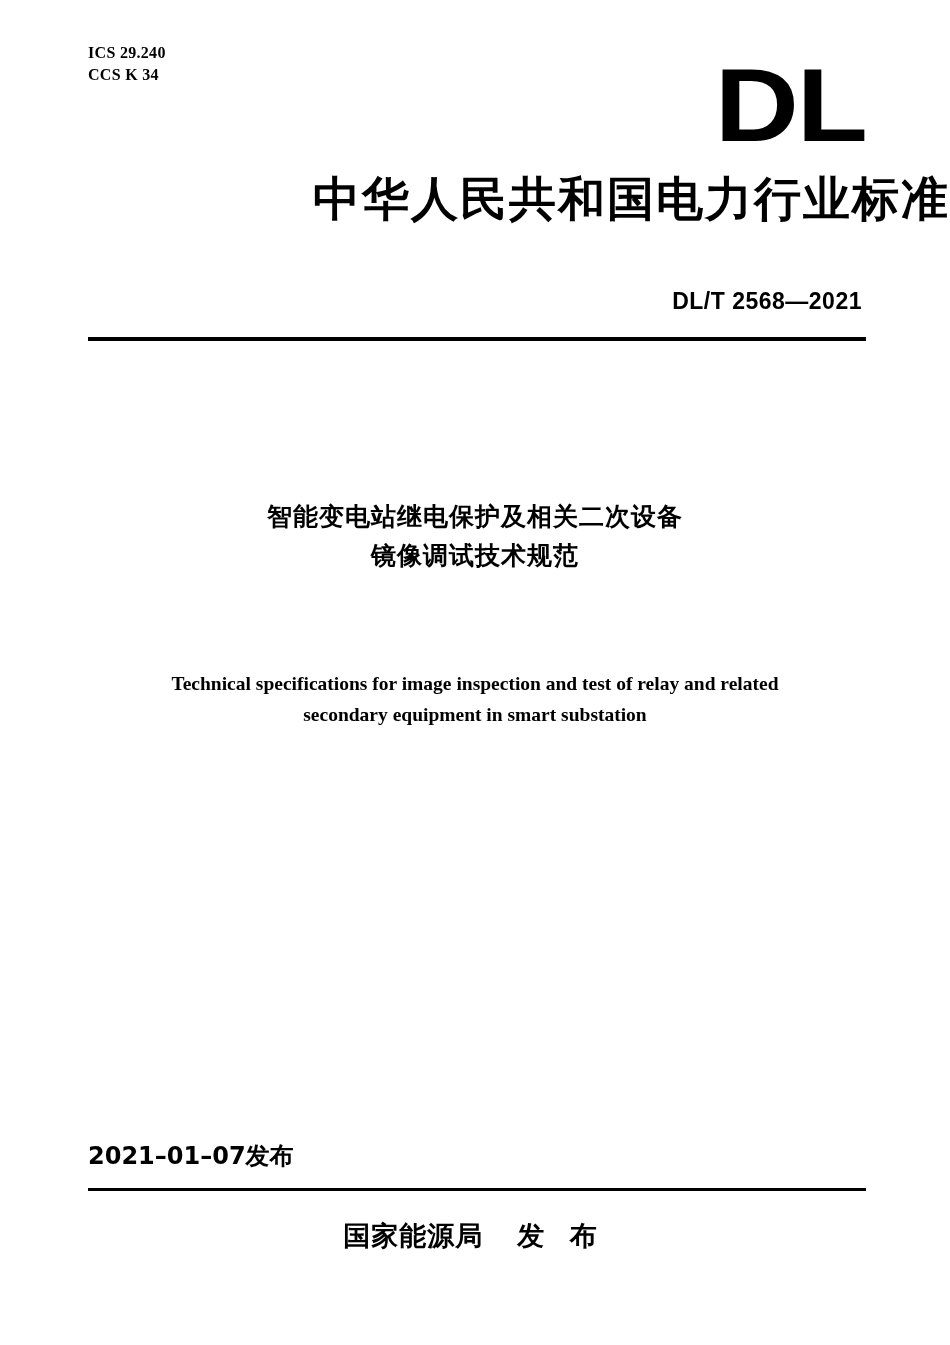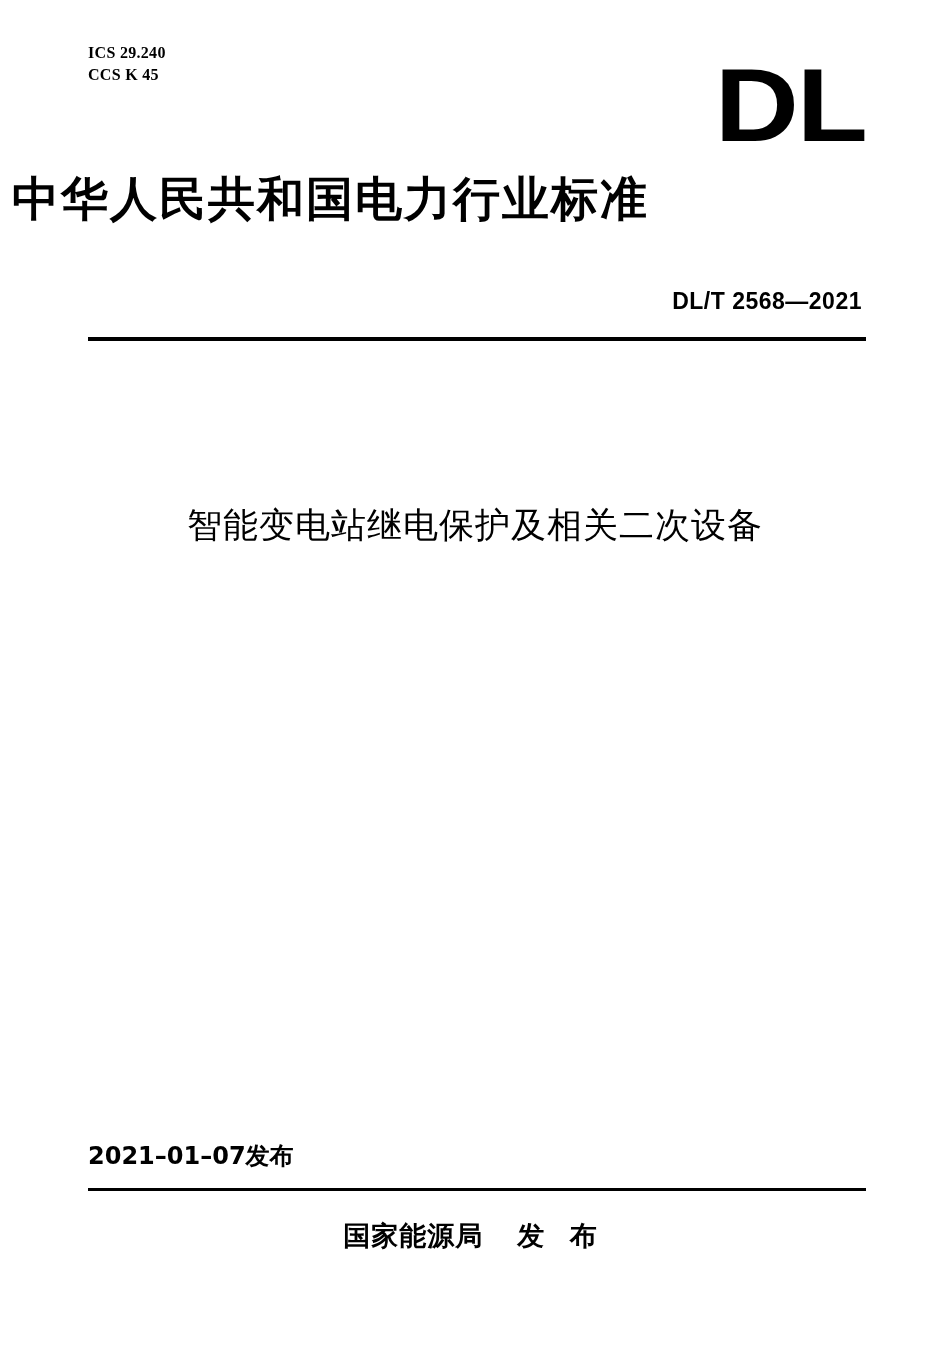--- a/index.html
+++ b/index.html
@@ -46,21 +46,21 @@
     transform: scaleX(1.12);
     transform-origin: right top;
   }
 
   
   .national-title {
     position: absolute;
     left: 12px;
     right: 0;
     top: 168px;
-    text-align: left;
+    text-align: right;
     font-family: "DejaVu Sans", sans-serif;
     font-weight: bold;
     font-size: 47px;
     letter-spacing: 2px;
     white-space: nowrap;
   }
 
   
   .std-number {
     position: absolute;
@@ -83,22 +83,22 @@
   }
 
   
   .doc-title {
     position: absolute;
     left: 0;
     right: 0;
     top: 498px;
     text-align: center;
     font-family: "DejaVu Sans", sans-serif;
-    font-weight: normal;
-    font-size: 35px;
+    font-weight: bold;
+    font-size: 25px;
     line-height: 1.55;
     letter-spacing: 1px;
   }
   .doc-title .line { display: block; }
 
   
   .doc-subtitle {
     position: absolute;
     left: 120px;
     right: 120px;
@@ -151,35 +151,40 @@
   .issuer .org { margin-right: 34px; }
   .issuer .verb { letter-spacing: 8px; }
 </style>
 </head>
 <body>
 
 <div class="page">
 
   <div class="codes">
     <div>ICS 29.240</div>
-    <div>CCS K 45</div>
+    <div>CCS K 34</div>
   </div>
 
   <div class="dl-logo">DL</div>
 
   <div class="national-title">中华人民共和国电力行业标准</div>
 
   <div class="std-number">DL/T 2568—2021</div>
 
   <div class="rule-top"></div>
 
   <div class="doc-title">
     <span class="line">智能变电站继电保护及相关二次设备</span>
+    <span class="line">镜像调试技术规范</span>
   </div>
 
+  <div class="doc-subtitle">
+    <span class="line">Technical specifications for image inspection and test of relay and related</span>
+    <span class="line">secondary equipment in smart substation</span>
+  </div>
 
   <div class="dates">
     <span>2021–01–07发布</span>
   </div>
 
   <div class="rule-bottom"></div>
 
   <div class="issuer">
     <span class="org">国家能源局</span><span class="verb">发 布</span>
   </div>

